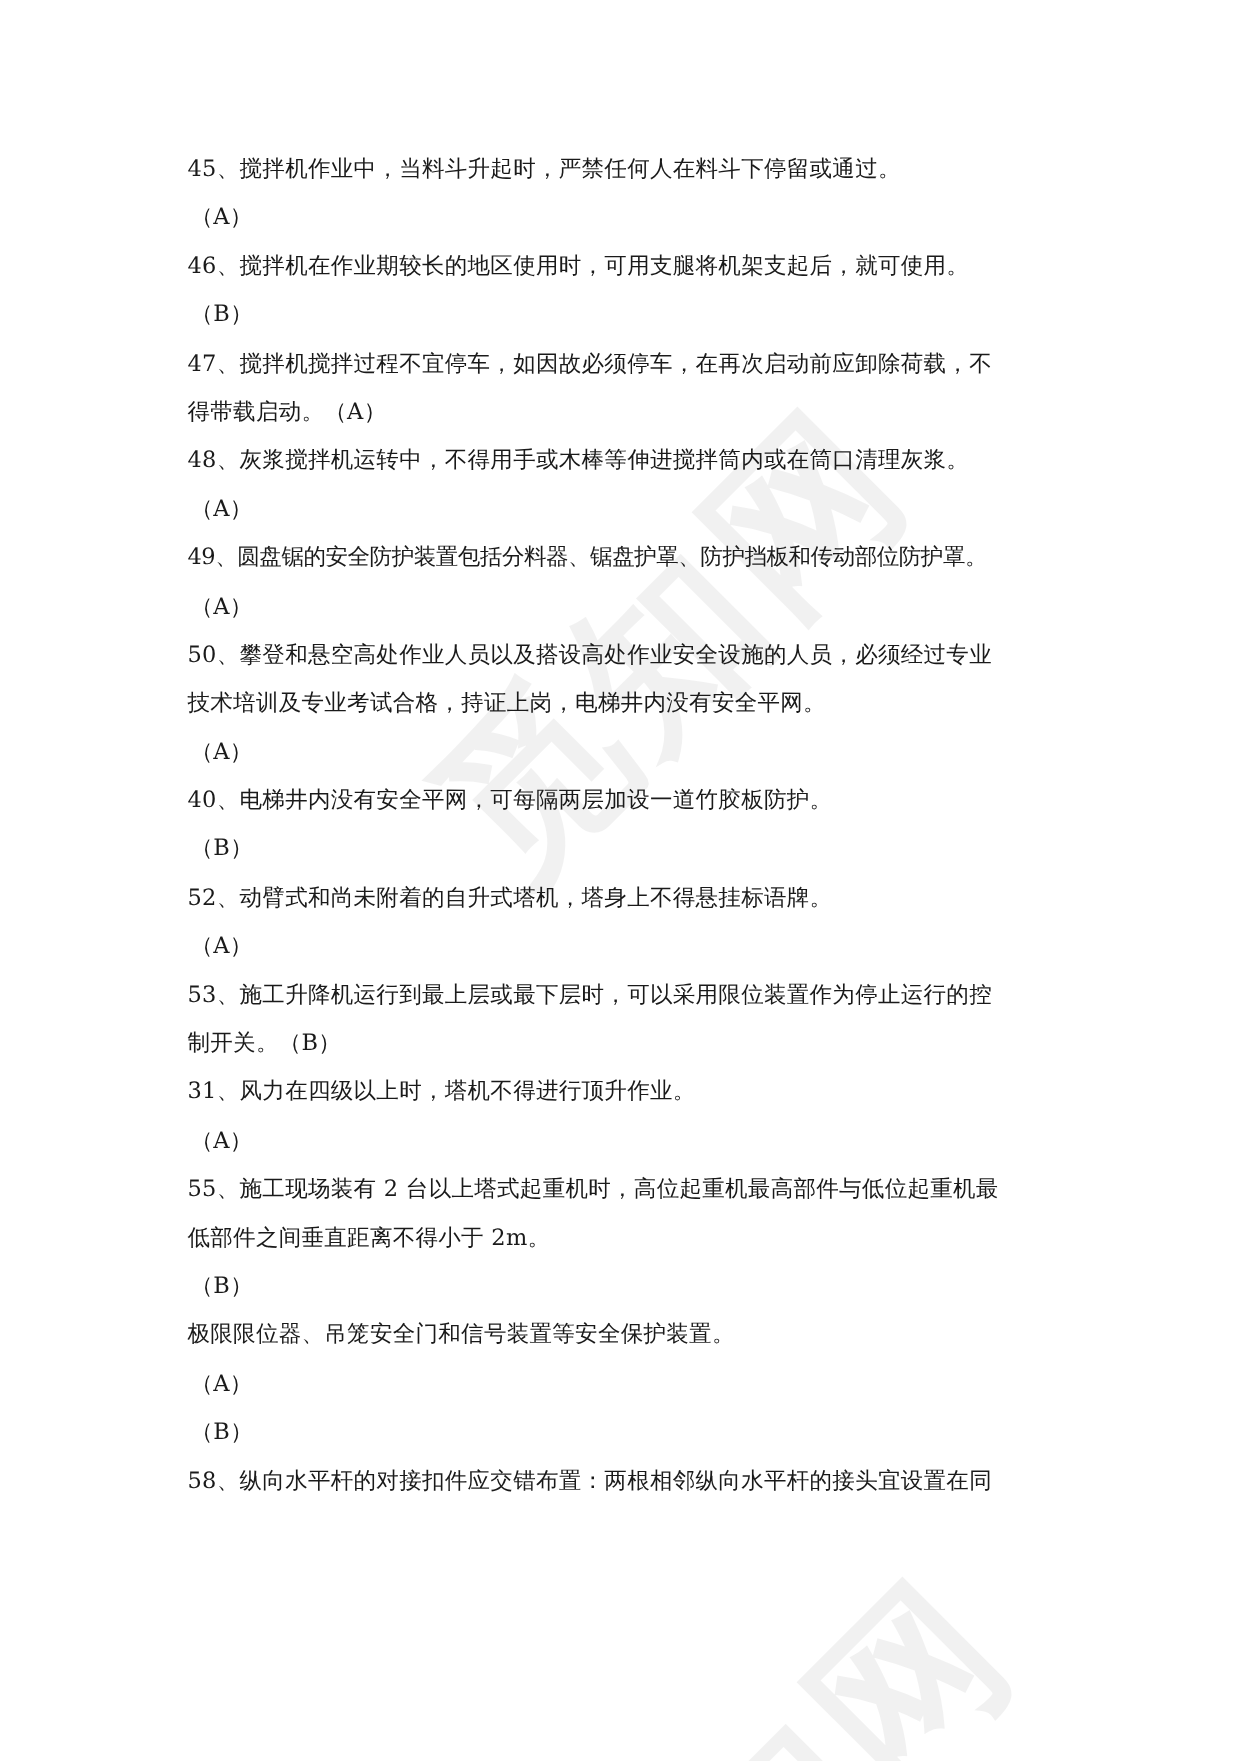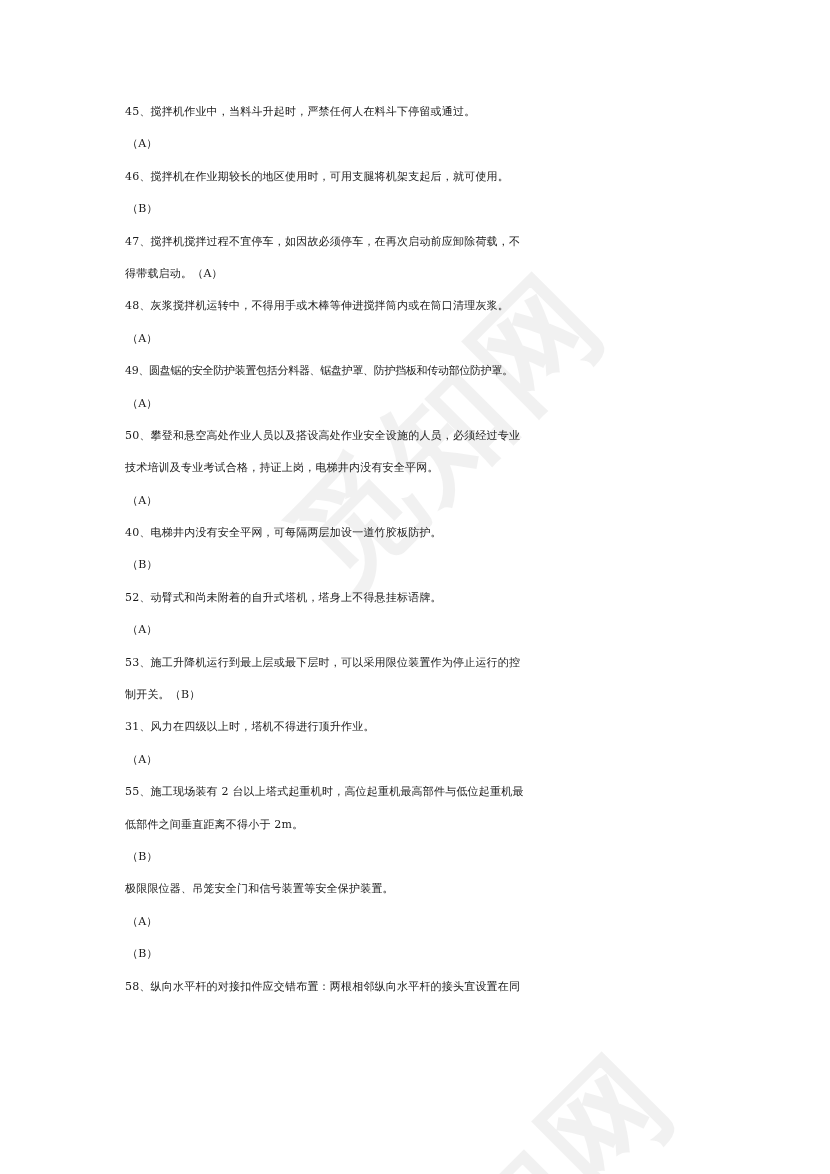--- a/index.html
+++ b/index.html
@@ -31,21 +31,21 @@
     .wm1 { left: 260px; top: 350px; }
     .wm2 { left: 330px; top: 1130px; }
     .page {
       position: absolute;
       left: 125px;
       top: 96px;
       width: 590px;
       z-index: 1;
     }
     .line {
-      font-size: 11px;
+      font-size: 15px;
       line-height: 32.4px;
       height: 32.4px;
       white-space: nowrap;
       letter-spacing: 0.2px;
     }
     .ans {
       padding-left: 2px;
     }
   </style>
 </head>

